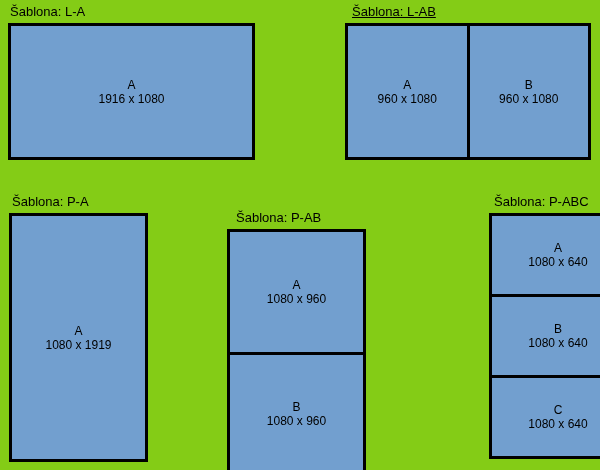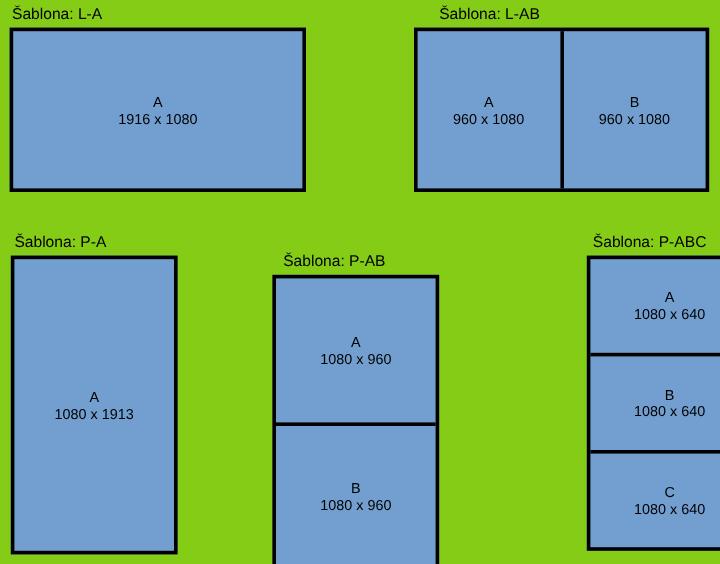--- a/index.html
+++ b/index.html
@@ -54,21 +54,21 @@
   .divider-h {
     flex: 0 0 3px;
     background: #000000;
   }
   
   #tpl-la   { left: 8px;   top: 4px;   }
   #tpl-la   .tpl-label { margin-left: 2px; }
   #tpl-la   .tpl-rect  { width: 247px; height: 137px; }
 
   #tpl-lab  { left: 345px; top: 4px;   }
-  #tpl-lab  .tpl-label { margin-left: 21px; }
+  #tpl-lab  .tpl-label { margin-left: 7px; text-decoration: underline; }
   #tpl-lab  .tpl-rect  { width: 246px; height: 137px; }
 
   #tpl-pa   { left: 9px;   top: 194px; }
   #tpl-pa   .tpl-label { margin-left: 3px; }
   #tpl-pa   .tpl-rect  { width: 139px; height: 249px; }
 
   #tpl-pab  { left: 227px; top: 210px; }
   #tpl-pab  .tpl-label { margin-left: 9px; }
   #tpl-pab  .tpl-rect  { width: 139px; height: 248px; }
 
@@ -104,21 +104,21 @@
         <div class="cell-size">960 x 1080</div>
       </div>
     </div>
   </div>
 
   <div class="tpl" id="tpl-pa">
     <div class="tpl-label">Šablona: P-A</div>
     <div class="tpl-rect portrait">
       <div class="cell">
         <div class="cell-name">A</div>
-        <div class="cell-size">1080 x 1913</div>
+        <div class="cell-size">1080 x 1919</div>
       </div>
     </div>
   </div>
 
   <div class="tpl" id="tpl-pab">
     <div class="tpl-label">Šablona: P-AB</div>
     <div class="tpl-rect portrait">
       <div class="cell">
         <div class="cell-name">A</div>
         <div class="cell-size">1080 x 960</div>

